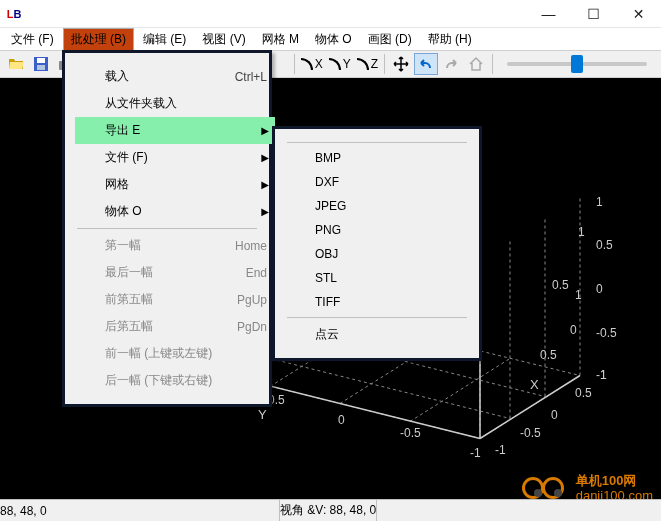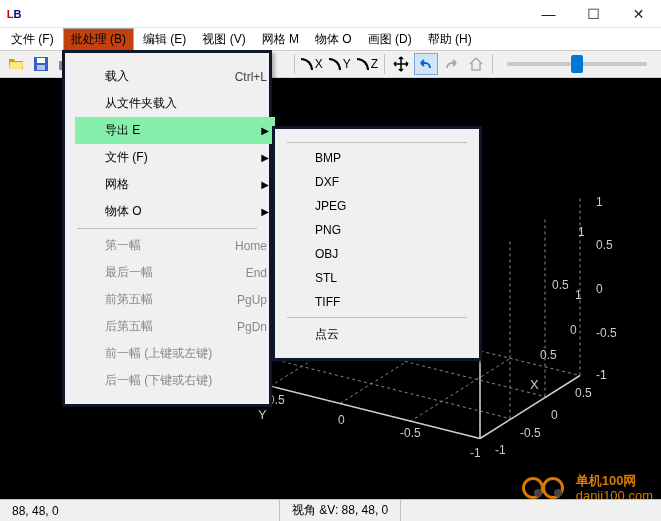--- a/index.html
+++ b/index.html
@@ -27,21 +27,21 @@
   .axis-arc { width:12px; height:12px; border:2px solid #000; border-bottom:none; border-left:none; border-radius:0 12px 0 0; }
   .slider-track { flex:0 0 140px; height:4px; background:#c8c8c8; position:relative; margin:0 10px; border-radius:2px; }
   .slider-thumb { position:absolute; top:-7px; width:12px; height:18px; background:#0078d7; border-radius:2px; }
 
   
   .canvas-area { position:absolute; top:78px; left:0; right:0; bottom:22px; background:#000; overflow:hidden; }
   .canvas-svg { width:100%; height:100%; }
 
   
   .statusbar { position:absolute; bottom:0; left:0; right:0; height:22px; background:#f0f0f0; border-top:1px solid #c0c0c0; display:flex; align-items:center; font-size:12px; }
-  .status-cell { padding:0 12px; border-right:1px solid #c0c0c0; height:100%; display:flex; align-items:center; }
+  .status-cell { padding:0 0; border-right:1px solid #c0c0c0; height:100%; display:flex; align-items:center; }
   .status-cell:first-child { min-width:280px; }
 
   
   .dropdown { position:absolute; background:#f0f0f0; border:3px solid #0f172a; box-shadow: 3px 3px 3px rgba(0,0,0,.25); font-size:12px; padding:10px; }
   .dd-item { padding:5px 8px 5px 30px; display:flex; justify-content:space-between; align-items:center; min-width:200px; position:relative; }
   .dd-item.highlighted { background:#86efac; }
   .dd-item.disabled { color:#888; }
   .dd-shortcut { color:#444; margin-left:30px; }
   .dd-item.disabled .dd-shortcut { color:#888; }
   .dd-arrow { position:absolute; right:6px; font-size:10px; }

